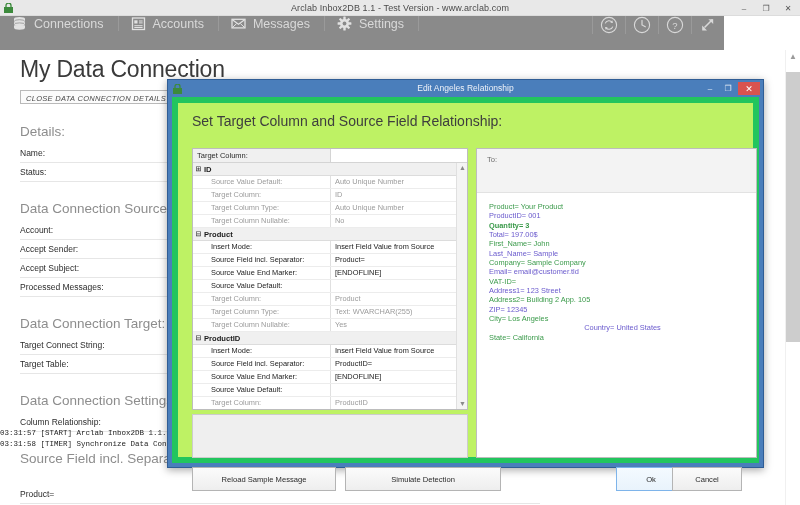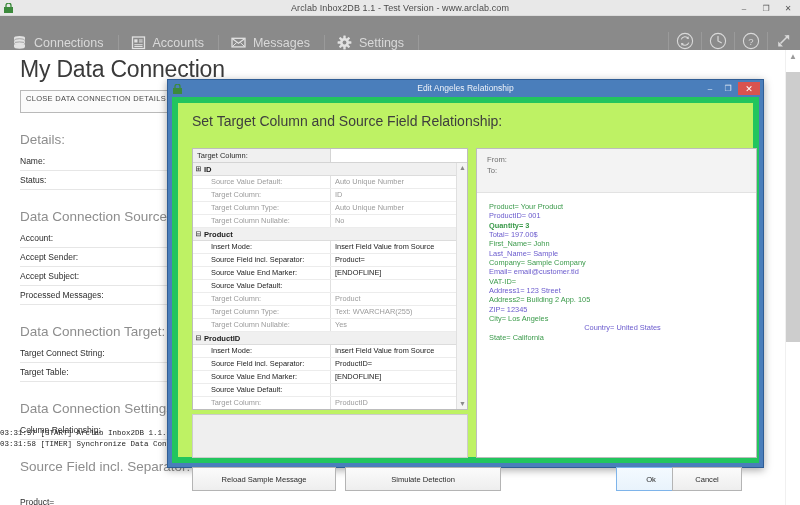--- a/index.html
+++ b/index.html
@@ -29,23 +29,23 @@
     position: absolute; right: 2px; top: 0; height: 16px;
     display: flex; align-items: center; gap: 2px;
   }
   .win-ctrl {
     width: 20px; height: 14px; display: flex; align-items: center; justify-content: center;
     font-size: 8px; color: #555;
   }
 
   
   .navbar {
-    position: absolute; left: 0; top: 16px; width: 800px; height: 34px;
+    position: absolute; left: 0; top: 16px; width: 724px; height: 34px;
     background: #8a8a8a;
-    display: flex; align-items: flex-end;
+    display: flex; align-items: flex-start;
   }
   .nav-item {
     display: flex; align-items: center; gap: 7px;
     padding: 0 14px 0 12px;
     border-right: 1px solid #9a9a9a;
     color: #d8d8d8; font-size: 12.5px;
   }
   .nav-label { color: #d9d9d9; font-size: 12.5px; }
   .nav-ico { width: 15px; height: 15px; display:block; }
   .nav-spacer { flex: 1; border-right: 1px solid #9a9a9a; }
@@ -76,21 +76,22 @@
 
   .content { position: absolute; left: 20px; top: 0; width: 760px; }
   .page-title {
     font-size: 23px; color: #3a3a3a; font-weight: normal;
     margin-top: 6px; letter-spacing: -.2px;
   }
   .close-btn {
     display: inline-block; margin-top: 7px;
     border: 1px solid #b9b9b9; background: #fbfbfb;
     font-size: 7.5px; color: #4a4a4a; letter-spacing: .3px;
-    padding: 3px 5px 9px 5px;
+    padding: 3px 5px 0 5px;
+    font-style: italic;
   }
   .sec-head {
     font-size: 13.5px; color: #8d8d8d; font-weight: normal;
     margin-top: 19px; margin-bottom: 5px;
   }
   .fld-row {
     width: 520px; border-bottom: 1px solid #e6e6e6;
     padding: 4px 0 4px 0; font-size: 8.5px; color: #2c2c2c;
   }
   .fld-gap { height: 14px; }
@@ -491,24 +492,20 @@
             <div class="a t">▲</div>
             <div class="a b">▼</div>
           </div>
         </div>
       </div>
 
       <div class="pg-desc"></div>
 
       <div class="msgpane">
         <div class="msg-head">
-          <div class="msg-hrow">
-            <span class="lbl">From:</span>
-            <span class="val"></span>
-          </div>
           <div class="msg-hrow">
             <span class="lbl">To:</span>
             <span class="val"></span>
           </div>
         </div>
         <div class="msg-body" id="msg-body">
             <div class="msg-line" style="color: rgb(58, 154, 74);">Product= Your Product</div>
             <div class="msg-line" style="color: rgb(106, 90, 205);">ProductID= 001</div>
             <div class="msg-line" style="color: rgb(58, 154, 74); font-weight: bold;">Quantity= 3</div>
             <div class="msg-line" style="color: rgb(106, 90, 205);">Total= 197.00$</div>

